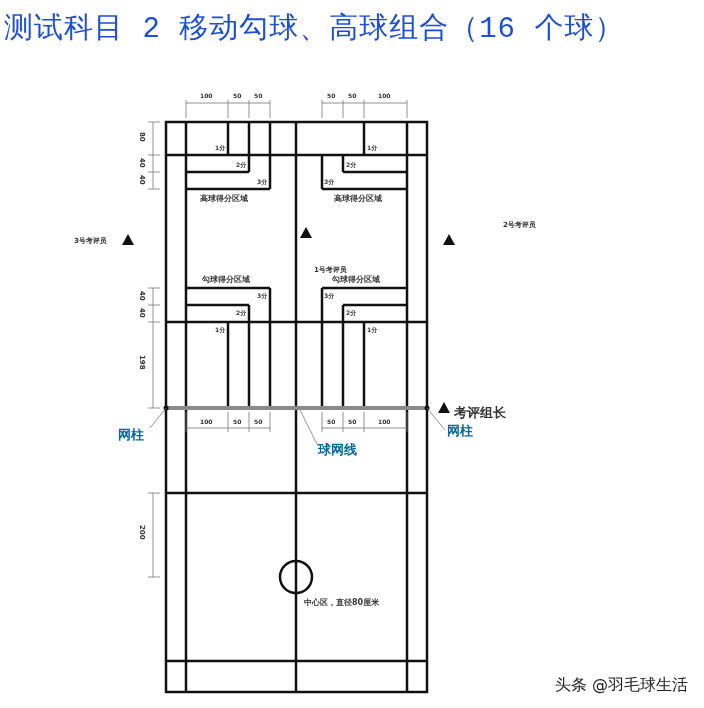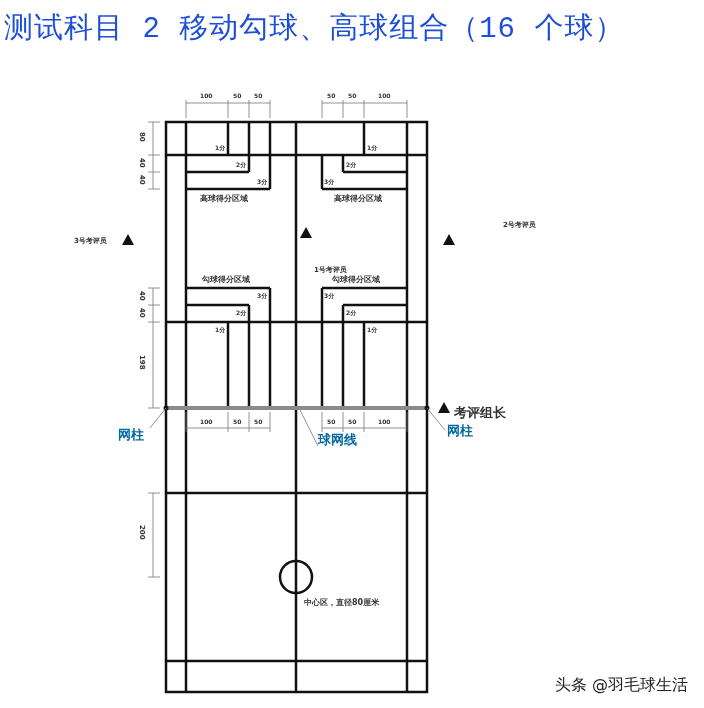--- a/index.html
+++ b/index.html
@@ -164,17 +164,17 @@
 <div class="lbl" style="left:314px;top:229px;font-size:7px;margin-top:36px;">1号考评员</div>
 <div class="lbl" style="left:74px;top:236px;font-size:7px;">3号考评员</div>
 <div class="tri" style="left:122px;top:234px;"></div>
 <div class="tri" style="left:443px;top:234px;"></div>
 <div class="lbl" style="left:459px;top:220px;font-size:7px;margin-left:44px;">2号考评员</div>
 <div class="tri" style="left:438px;top:402px;"></div>
 <div class="lbl" style="left:454px;top:404px;font-size:13px;">考评组长</div>
 
 <div class="lbl big" style="left:118px;top:426px;">网柱</div>
 <div class="lbl big" style="left:447px;top:422px;">网柱</div>
-<div class="lbl big" style="left:318px;top:431px;text-align:center;">球网线</div>
+<div class="lbl big" style="left:318px;top:441px;text-align:center;">球网线</div>
 
 <div class="lbl" style="left:304px;top:597px;font-size:8px;">中心区，直径80厘米</div>
 
 <div class="watermark">头条 @羽毛球生活</div>
 
 </body></html>

